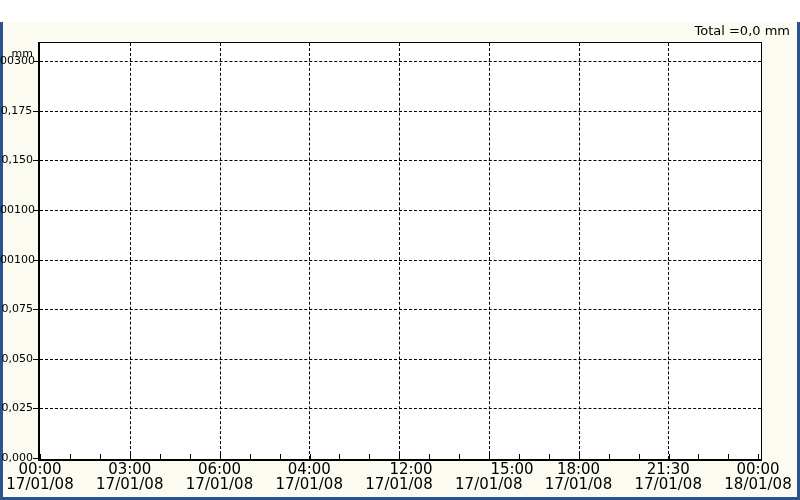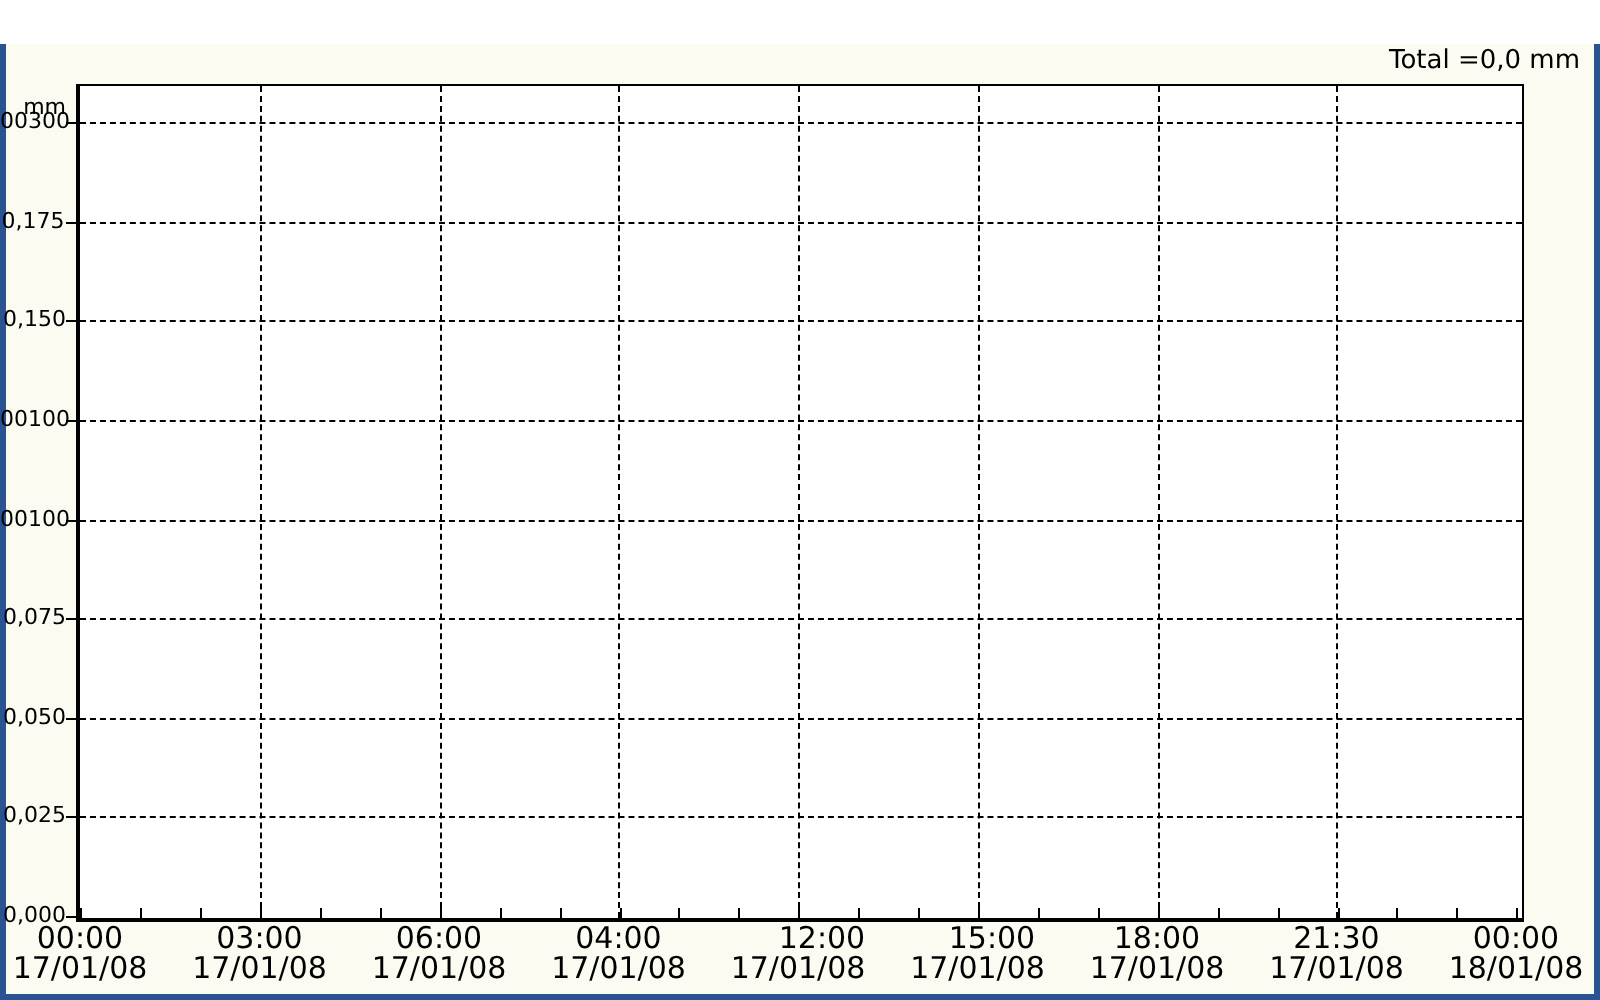--- a/index.html
+++ b/index.html
@@ -140,21 +140,21 @@
       <div class="xlab" style="left: 5px; top: 463px;">00:00</div>
       <div class="xlab" style="left: 5px; top: 478px;">17/01/08</div>
       <div class="xlab" style="left: 94.75px; top: 463px;">03:00</div>
       <div class="xlab" style="left: 94.75px; top: 478px;">17/01/08</div>
       <div class="xlab" style="left: 184.5px; top: 463px;">06:00</div>
       <div class="xlab" style="left: 184.5px; top: 478px;">17/01/08</div>
       <div class="xlab" style="left: 274.25px; top: 463px;">04:00</div>
       <div class="xlab" style="left: 274.25px; top: 478px;">17/01/08</div>
       <div class="xlab" style="left: 376px; top: 463px; text-align: center;">12:00</div>
       <div class="xlab" style="left: 364px; top: 478px;">17/01/08</div>
-      <div class="xlab" style="left: 461px; top: 463px;">15:00</div>
+      <div class="xlab" style="left: 477px; top: 463px;">15:00</div>
       <div class="xlab" style="left: 453.75px; top: 478px;">17/01/08</div>
       <div class="xlab" style="left: 543.5px; top: 463px;">18:00</div>
       <div class="xlab" style="left: 543.5px; top: 478px;">17/01/08</div>
       <div class="xlab" style="left: 633.25px; top: 463px;">21:30</div>
       <div class="xlab" style="left: 633.25px; top: 478px;">17/01/08</div>
       <div class="xlab" style="left: 723px; top: 463px;">00:00</div>
       <div class="xlab" style="left: 723px; top: 478px;">18/01/08</div>
     </div>
 
 </div>

